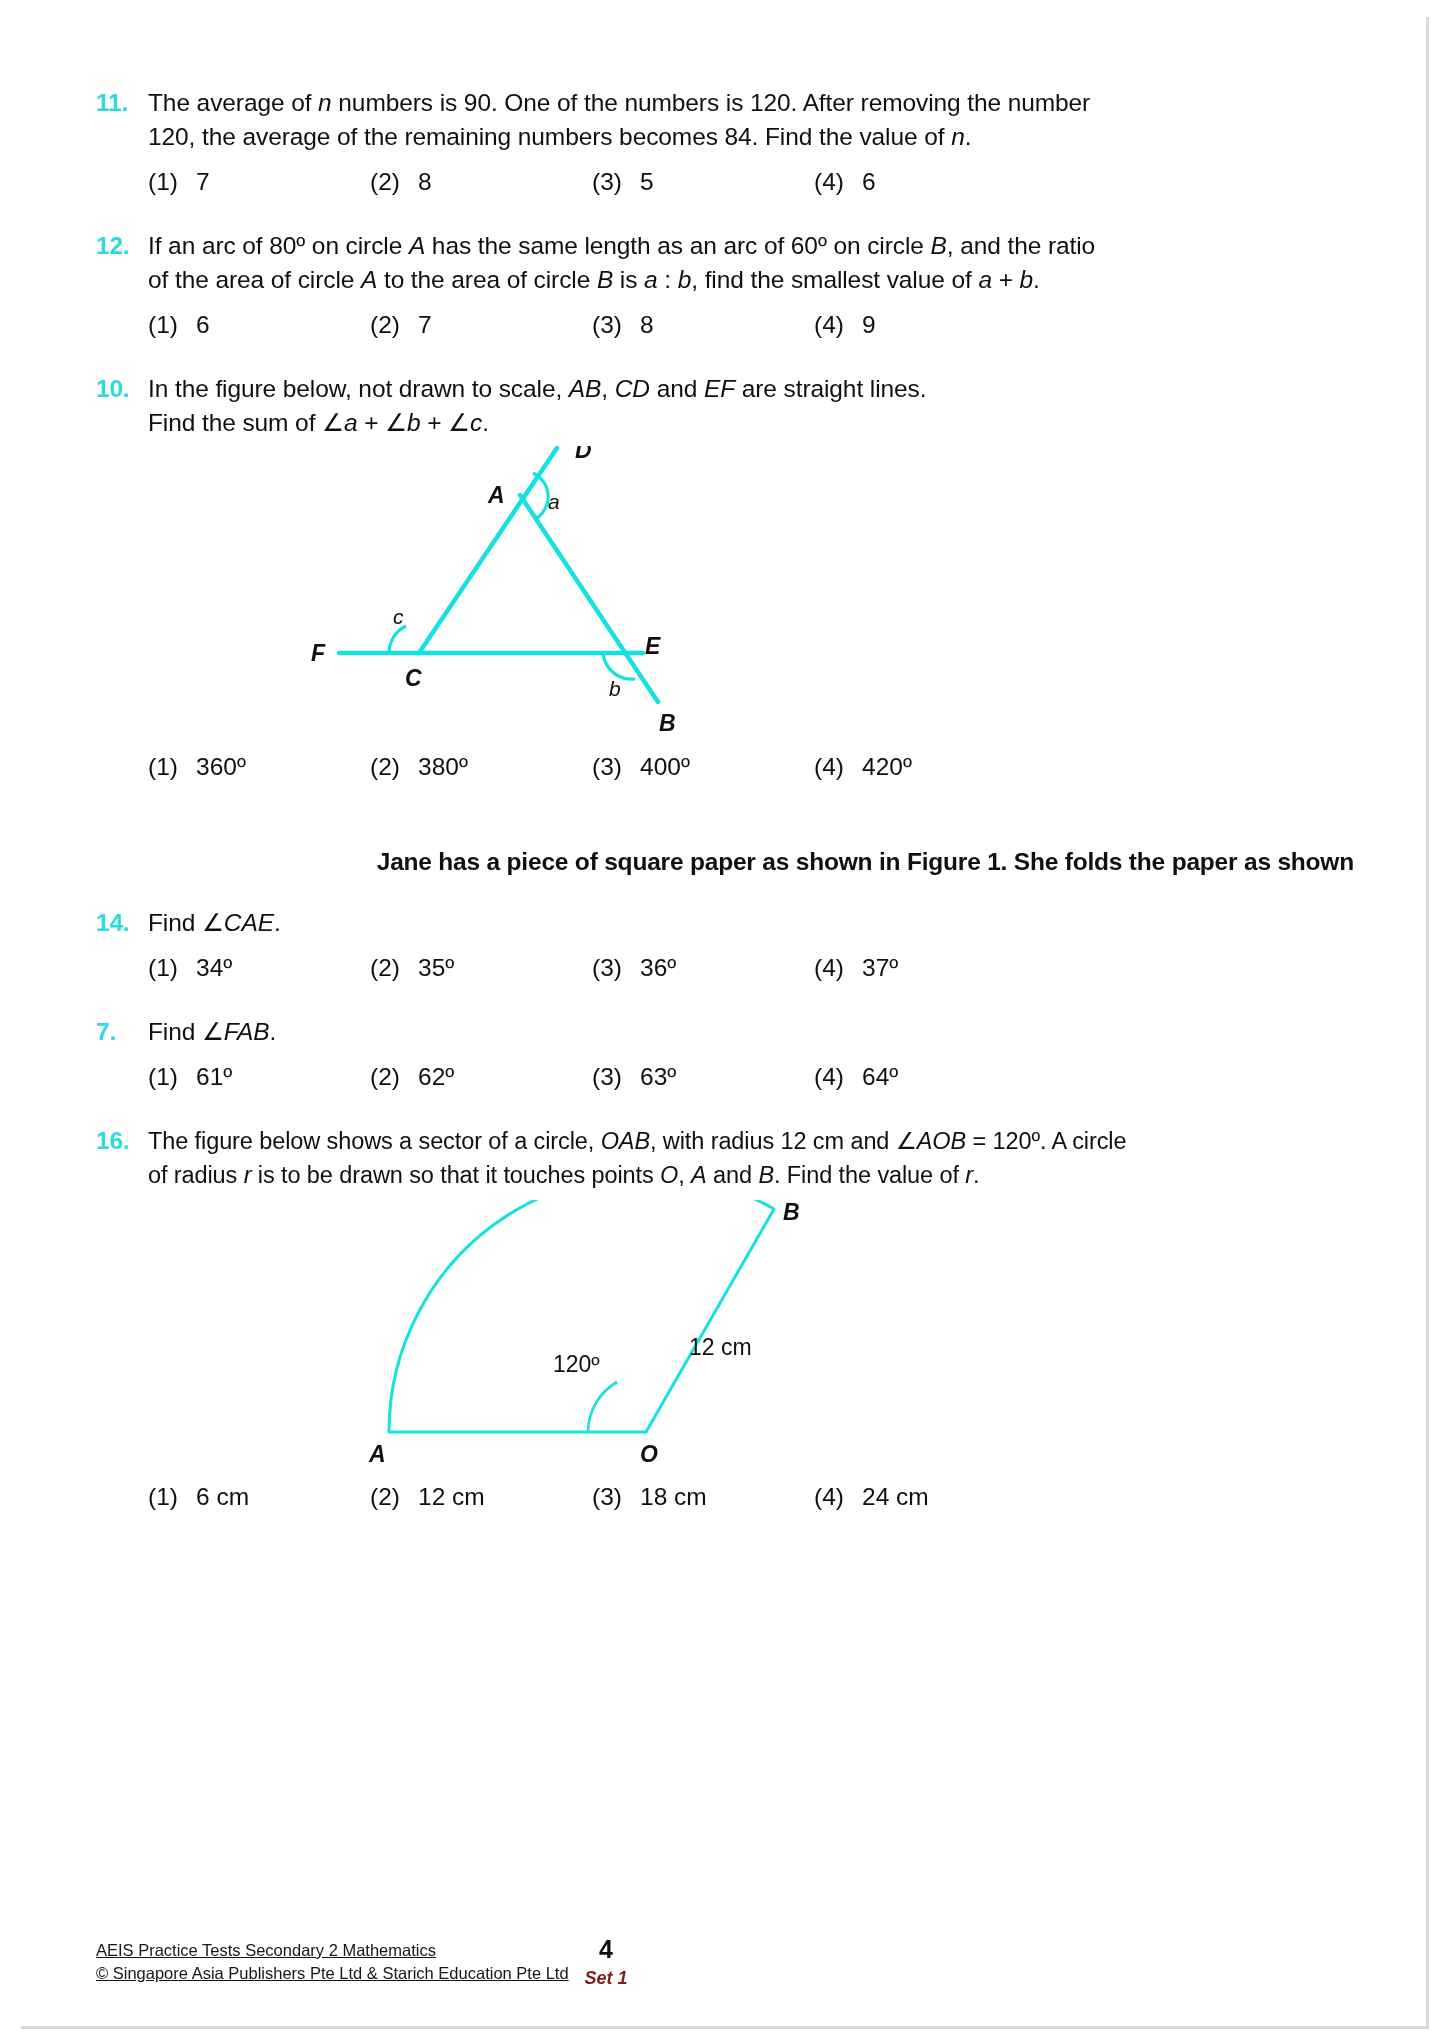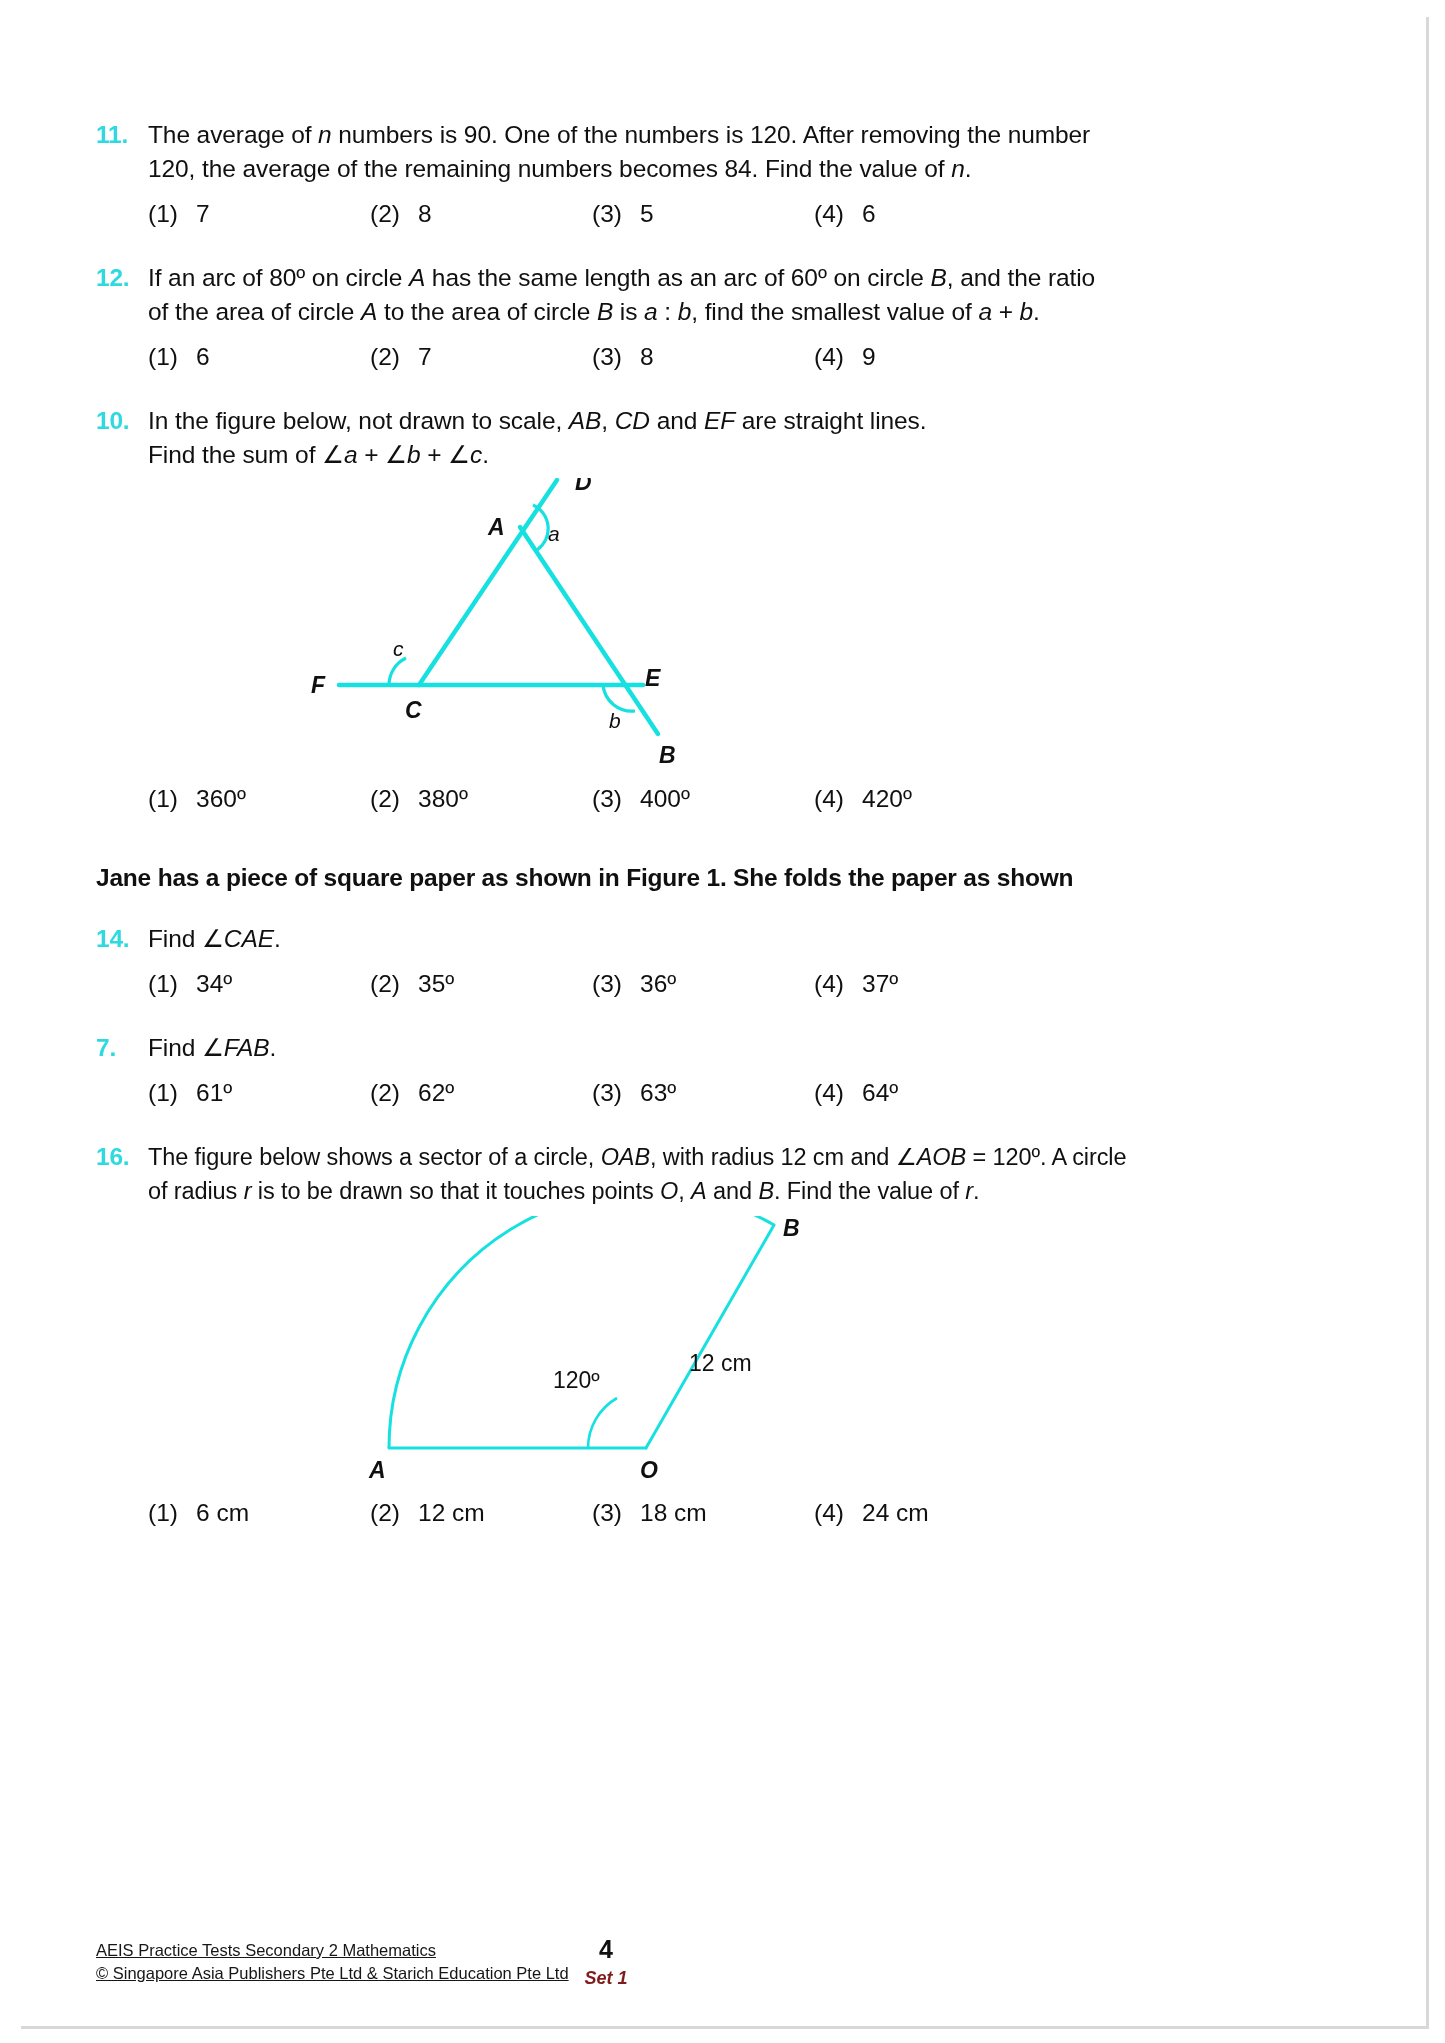--- a/index.html
+++ b/index.html
@@ -158,21 +158,21 @@
   }
 </style>
 </head>
 <body>
 
 <div class="page">
   <div class="page-frame"></div>
 
   <div class="content">
 
-    <div class="q" style="margin-bottom:30px;margin-top:32px;">
+    <div class="q" style="margin-bottom:30px;">
       <div class="q-head">
         <div class="q-num">11.</div>
         <div class="q-body">
           <span class="ln">The average of <span class="it">n</span> numbers is 90. One of the numbers is 120. After removing the number</span>
           <span class="ln">120, the average of the remaining numbers becomes 84. Find the value of <span class="it">n</span>.</span>
         </div>
       </div>
       <div class="opts-grid">
         <div class="opt">
             <span class="par">(1)</span>
@@ -270,21 +270,21 @@
             <span class="par">(3)</span>
             <span class="val">400º</span>
           </div>
         <div class="opt">
             <span class="par">(4)</span>
             <span class="val">420º</span>
           </div>
       </div>
     </div>
 
-    <div class="intro" style="margin-top:44px;margin-bottom:26px;">
+    <div class="intro" style="margin-top:60px;margin-bottom:26px;text-align:right;">
       <span class="ln">Jane has a piece of square paper as shown in Figure 1. She folds the paper as shown</span>
     </div>
 
     <div class="q" style="margin-bottom:30px;">
       <div class="q-head">
         <div class="q-num">14.</div>
         <div class="q-body">
           <span class="ln">Find ∠<span class="it">CAE</span>.</span>
         </div>
       </div>

